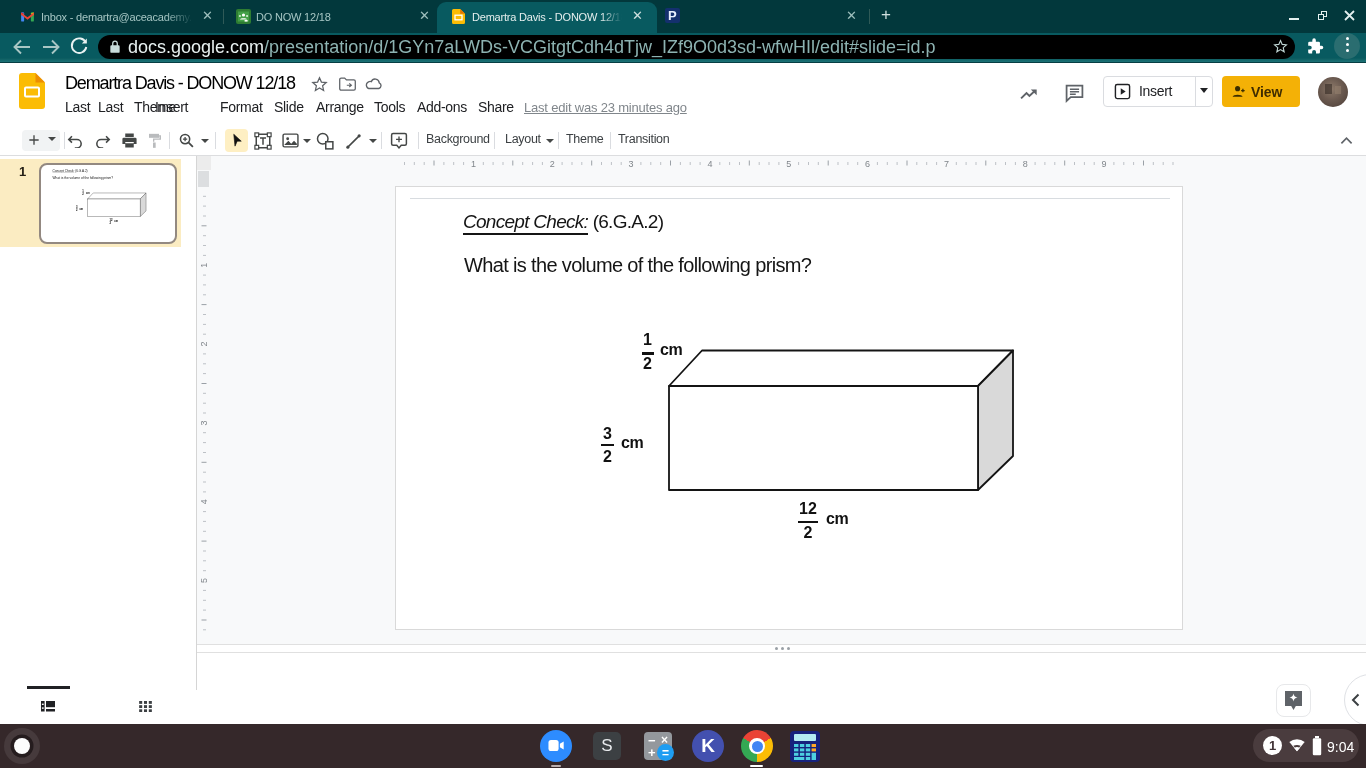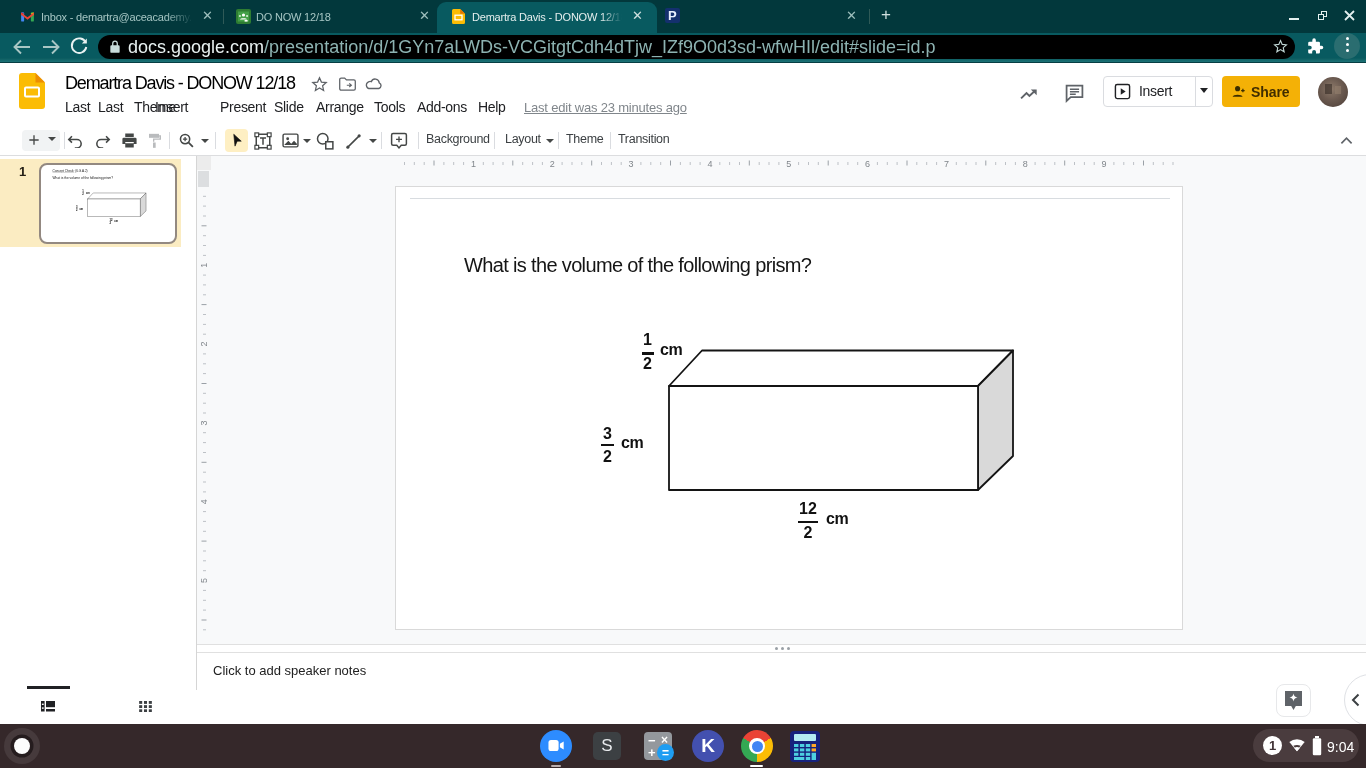--- a/index.html
+++ b/index.html
@@ -143,26 +143,26 @@
       <path d="M1 3 a2 2 0 0 1 2-2 h5 l2.5 2.5 H21 a2 2 0 0 1 2 2 V16 a2 2 0 0 1-2 2 H3 a2 2 0 0 1-2-2z" fill="none" stroke="#5f6368" stroke-width="1.8"></path>
       <path d="M11 11h6 M14.5 8.5 17.5 11 14.5 13.5" fill="none" stroke="#5f6368" stroke-width="1.6"></path>
     </svg>
 <svg class="abs" style="left:365px;top:77px" width="18" height="14" viewBox="0 0 24 18">
       <path d="M19 7.5 a5.5 5.5 0 0 0-10.6-1.6 A4.6 4.6 0 0 0 5 15 h13.5 a4 4 0 0 0 .5-7.5z" fill="none" stroke="#5f6368" stroke-width="1.8"></path>
     </svg>
 <div class="menu" style="left:65px">Last</div>
 <div class="menu" style="left:98px">Last</div>
 <div class="menu" style="left:134px">Theme</div>
 <div class="menu" style="left:155px">Insert</div>
-<div class="menu" style="left:220px">Present</div>
+<div class="menu" style="left:220px">Format</div>
 <div class="menu" style="left:274px">Slide</div>
 <div class="menu" style="left:316px">Arrange</div>
 <div class="menu" style="left:374px">Tools</div>
 <div class="menu" style="left:417px">Add-ons</div>
-<div class="menu" style="left:478px">Help</div>
+<div class="menu" style="left:478px">Share</div>
 <div id="lastedit">Last edit was 23 minutes ago</div>
 
 <svg class="abs" style="left:1018px;top:83px" width="22" height="20" viewBox="0 0 24 24">
       <path d="M2.5 18.5 9 12 l3.5 3.5 L19.5 9" fill="none" stroke="#5f6368" stroke-width="2.3"></path>
       <path d="M14.2 7.8 H21.2 V14.8z" fill="#5f6368"></path>
     </svg>
 <svg class="abs" style="left:1064px;top:83px" width="21" height="20" viewBox="0 0 24 24">
       <path d="M2.5 3 h19 v14 h-14 l-5 4.5z" fill="none" stroke="#5f6368" stroke-width="2.1"></path>
       <path d="M6.5 7.5h11M6.5 10.5h11M6.5 13.5h7" stroke="#5f6368" stroke-width="1.7"></path>
     </svg>
@@ -173,21 +173,21 @@
       <path d="M9.5 7.5 16.5 12 9.5 16.5z" fill="#202124"></path>
     </svg>
 <div class="abs" style="left:1139px;top:83px;font-size:14px;letter-spacing:-0.3px;color:#202124">Insert</div>
 <div class="abs" style="left:1200px;top:88px;width:0;height:0;border-left:4.5px solid transparent;border-right:4.5px solid transparent;border-top:5.5px solid #202124"></div>
 <div class="abs" style="left:1222px;top:76px;width:78px;height:31px;background:#f4b106;border-radius:4px"></div>
 <svg class="abs" style="left:1230px;top:83px" width="18" height="17" viewBox="0 0 24 24">
       <circle cx="10" cy="8" r="3.6" fill="#3b2d00"></circle>
       <path d="M3 19.5 c0-4 14-4 14 0 z" fill="#3b2d00"></path>
       <path d="M17.5 8.2 v5 M15 10.7 h5" stroke="#3b2d00" stroke-width="1.8"></path>
     </svg>
-<div class="abs" style="left:1251px;top:84px;font-size:14px;font-weight:bold;letter-spacing:-0.1px;color:#402d00">Share</div>
+<div class="abs" style="left:1251px;top:84px;font-size:14px;font-weight:bold;letter-spacing:-0.1px;color:#402d00">View</div>
 <div class="abs" style="left:1318px;top:77px;width:30px;height:30px;border-radius:50%;background:radial-gradient(circle at 45% 40%,#8d7a6a 0%,#6b5a50 45%,#4a3c35 100%)"></div>
 <div class="abs" style="left:1325px;top:84px;width:7px;height:10px;background:#3a3029;opacity:0.65"></div>
 <div class="abs" style="left:1335px;top:86px;width:6px;height:8px;background:#937f6d;opacity:0.6"></div>
 
 <div id="stoolbar"></div>
 <div class="abs" style="left:22px;top:130px;width:38px;height:21px;background:#f1f3f4;border-radius:4px"></div>
 <svg class="abs" style="left:26px;top:132px" width="16" height="16" viewBox="0 0 24 24">
       <path d="M11 5h2v6h6v2h-6v6h-2v-6H5v-2h6z" fill="#444746"></path>
     </svg>
 <div class="abs" style="left:48px;top:137px;width:0;height:0;border-left:4px solid transparent;border-right:4px solid transparent;border-top:4.5px solid #444746"></div>
@@ -436,20 +436,21 @@
         <rect x="11.4" y="0" width="3.6" height="3.4"></rect>
         <rect x="0" y="4.9" width="3.6" height="3.4"></rect>
         <rect x="5.7" y="4.9" width="3.6" height="3.4"></rect>
         <rect x="11.4" y="4.9" width="3.6" height="3.4"></rect>
         <rect x="0" y="9.8" width="3.6" height="3.4"></rect>
         <rect x="5.7" y="9.8" width="3.6" height="3.4"></rect>
         <rect x="11.4" y="9.8" width="3.6" height="3.4"></rect>
       </g>
     </svg>
 
+<div id="l1"><span style="font-style:italic;border-bottom:2px solid #151515;padding-bottom:0.5px">Concept Check:</span> (6.G.A.2)</div>
 <div id="l2">What is the volume of the following prism?</div>
 
 <svg class="abs" style="left:660px;top:340px" width="360" height="210" viewBox="0 0 360 210">
   <polygon points="9,46 42,10.5 353,10.5 318,46" fill="#fff" stroke="#141414" stroke-width="1.8" stroke-linejoin="round"></polygon>
   <polygon points="318,46 353,10.5 353,116 318,150" fill="#d9d9d9" stroke="#141414" stroke-width="1.8" stroke-linejoin="round"></polygon>
   <rect x="9" y="46" width="309" height="104" fill="#fff" stroke="#141414" stroke-width="1.8" stroke-linejoin="round"></rect>
 </svg>
 
 <div class="fr" style="left:641px;top:331px;width:13px">1</div>
 <div class="fbar" style="left:642px;top:352px;width:12px"></div>
@@ -461,23 +462,20 @@
 <div class="cm" style="left:621px;top:434px">cm</div>
 <div class="fr" style="left:798px;top:500px;width:20px">12</div>
 <div class="fbar" style="left:798px;top:520.5px;width:20px"></div>
 <div class="fr" style="left:798px;top:524px;width:20px">2</div>
 <div class="cm" style="left:826px;top:510px">cm</div>
 
 <div id="notesbar"></div>
 <div class="abs" style="left:775px;top:646.5px;width:3px;height:3px;border-radius:50%;background:#9aa0a6"></div>
 <div class="abs" style="left:781px;top:646.5px;width:3px;height:3px;border-radius:50%;background:#9aa0a6"></div>
 <div class="abs" style="left:787px;top:646.5px;width:3px;height:3px;border-radius:50%;background:#9aa0a6"></div>
-<div id="notes">
-  <div style="position:absolute;left:16px;top:10px;font-size:13px;color:#212121">Click to add speaker notes</div>
-</div>
 <div class="abs" style="left:1276px;top:684px;width:35px;height:33px;background:#fff;border:1px solid #e7e8ea;border-radius:8px"></div>
 <svg class="abs" style="left:1284px;top:690px" width="19" height="21" viewBox="0 0 19 21">
       <path d="M1 1 h17 v15 h-6.2 L9.5 20 7.2 16 H1z" fill="#5f6368"></path>
       <path d="M9.5 3.5 c0.6 2.6 1.4 3.4 4 4 -2.6 0.6-3.4 1.4-4 4 -0.6-2.6-1.4-3.4-4-4 2.6-0.6 3.4-1.4 4-4z" fill="#fff"></path>
     </svg>
 <div class="abs" style="left:1344px;top:674px;width:52px;height:52px;border-radius:50%;background:#fff;border:1px solid #dfe1e5"></div>
 <svg class="abs" style="left:1351px;top:693px" width="9" height="14" viewBox="0 0 9 14">
       <path d="M7.5 1.5 2 7 7.5 12.5" fill="none" stroke="#3c4043" stroke-width="2"></path>
     </svg>
 

